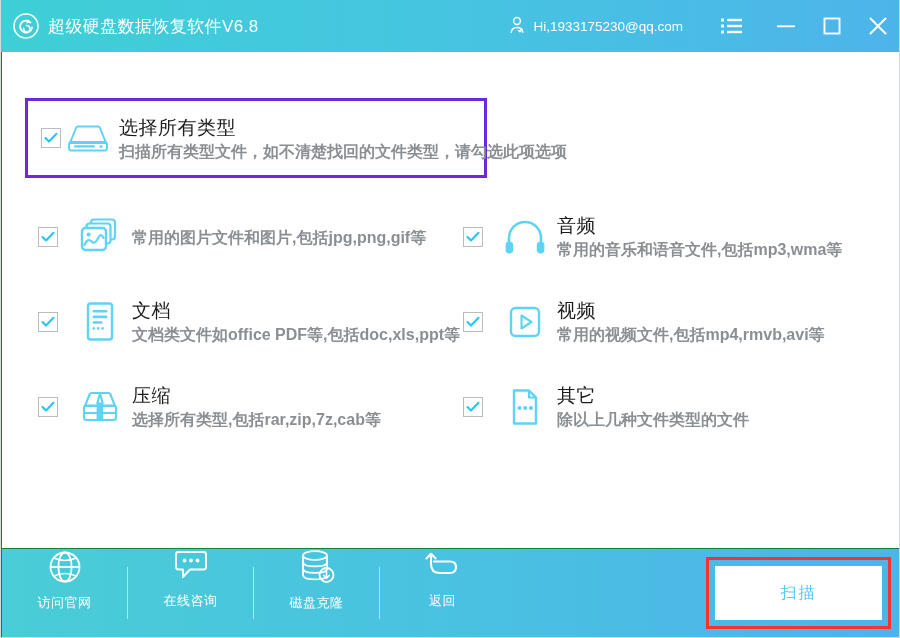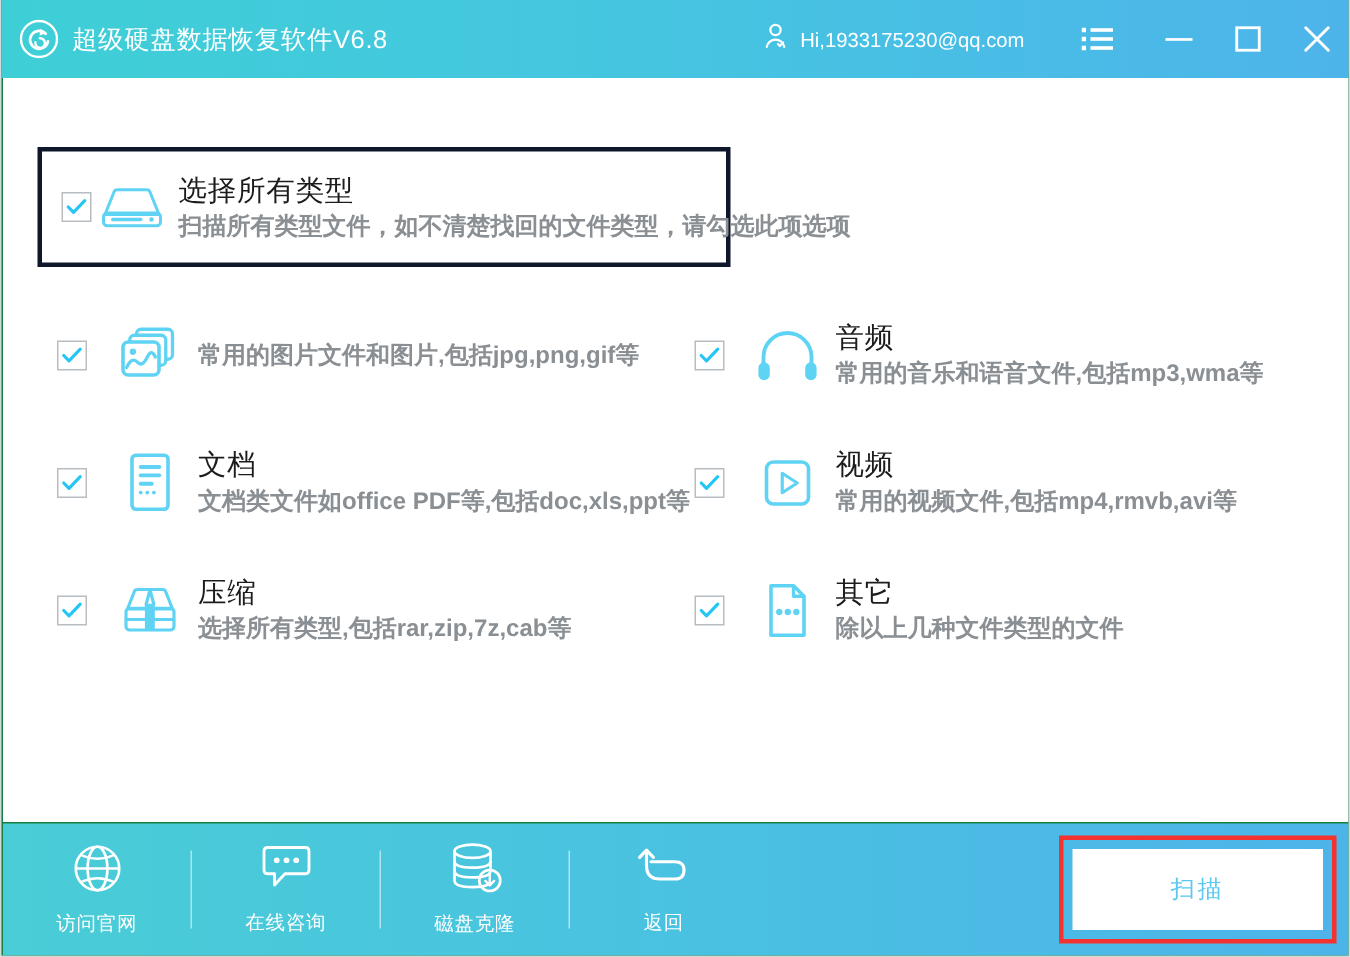--- a/index.html
+++ b/index.html
@@ -70,21 +70,21 @@
     left: 1px; top: 52px;
     width: 897px; height: 496px;
     background: #ffffff;
   }
 
   
   .select-all-highlight {
     position: absolute;
     left: 23px; top: 46px;
     width: 462px; height: 80px;
-    border: 3px solid #0f172a;
+    border: 3px solid #6d28d9;
     background: #ffffff;
   }
   .row-inner {
     display: flex;
     align-items: center;
     height: 100%;
     padding-left: 13px;
   }
 
   
@@ -143,21 +143,20 @@
     background: linear-gradient(to right, #49cdd6 0%, #49c4df 40%, #4db4ea 100%);
     display: flex;
     align-items: center;
   }
   .bb-item {
     width: 125px;
     height: 88px;
     display: flex;
     flex-direction: column;
     align-items: center;
-    justify-content: center;
     gap: 5px;
     cursor: pointer;
     position: relative;
   }
   .bb-label {
     color: #ffffff;
     font-size: 13px;
     letter-spacing: 0.5px;
   }
   .bb-sep {

